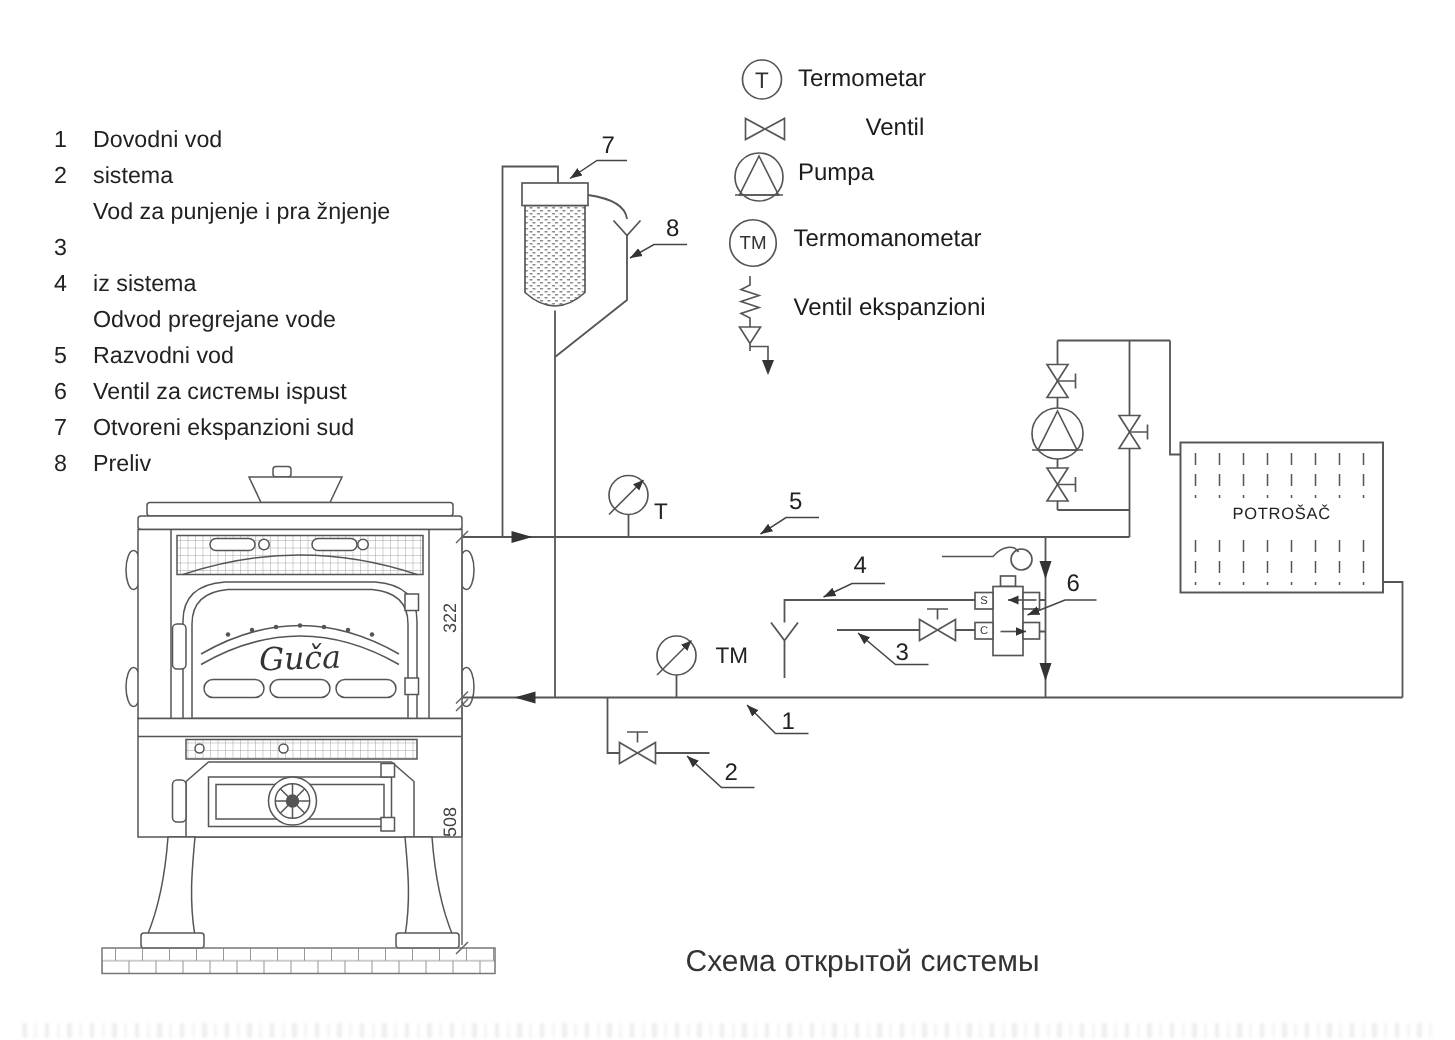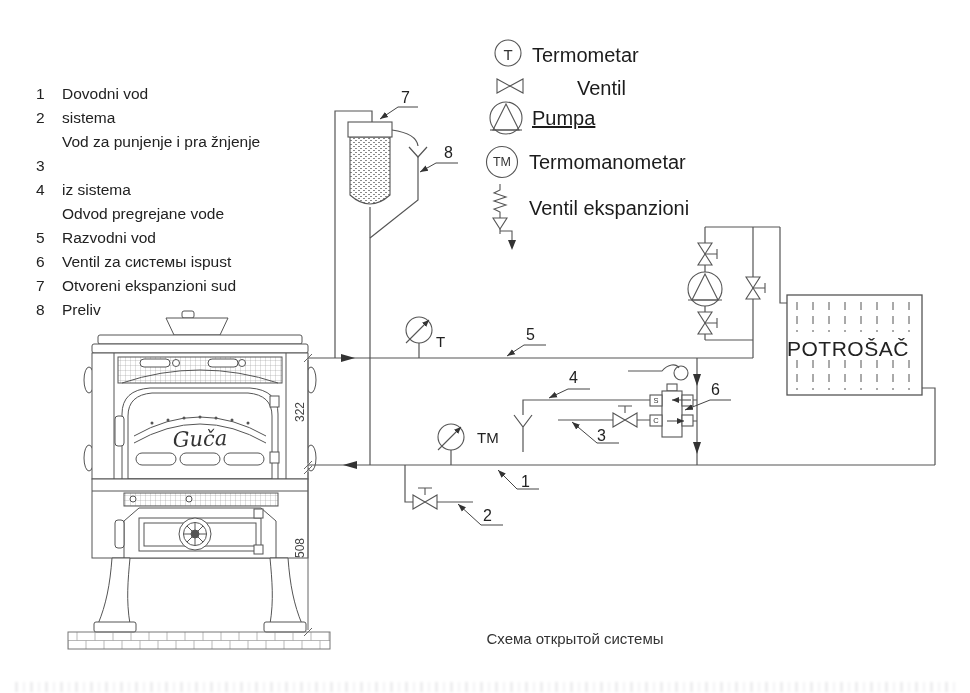--- a/index.html
+++ b/index.html
@@ -8,30 +8,30 @@
     font-family:"Liberation Sans",sans-serif;color:#1c1c1c;overflow:hidden;
   }
   svg{position:absolute;left:0;top:0;}
   .txt{position:absolute;white-space:nowrap;}
   
   .legend{position:absolute;left:28px;top:82px;font-size:15.5px;line-height:24px;color:#222;}
   .lrow{display:flex;align-items:flex-start;}
   .lnum{width:34px;padding-left:8px;box-sizing:border-box;flex:none;}
   .ltext{display:block;}
   
-  .symlbl{font-size:20px;color:#1c1c1c;}
+  .symlbl{font-size:16px;color:#1c1c1c;}
   
   .callout{font-size:16px;color:#222;}
   .tag{font-size:15px;color:#222;}
   .portletter{font-size:7.5px;color:#333;transform:translate(-50%,-50%);}
   .iconletter{color:#333;transform:translate(-50%,-50%);}
-  .consumer{position:absolute;left:787px;top:337px;width:135px;text-align:left;
-    font-size:21px;letter-spacing:.5px;color:#222;}
+  .consumer{position:absolute;left:787px;top:337px;width:135px;text-align:center;
+    font-size:11px;letter-spacing:.5px;color:#222;}
   .dim{position:absolute;font-size:12px;color:#444;transform:translate(-50%,-50%) rotate(-90deg);}
-  .caption{position:absolute;left:425px;top:630px;width:300px;text-align:center;font-size:15px;color:#333;}
+  .caption{position:absolute;left:425px;top:630px;width:300px;text-align:center;font-size:20px;color:#333;}
   .crop-artifact{
     position:absolute;left:15px;right:15px;top:682px;height:10px;opacity:.35;
     background:repeating-linear-gradient(90deg,
       rgba(110,110,125,.35) 0 3px, transparent 3px 8px,
       rgba(110,110,125,.22) 8px 10px, transparent 10px 15px);
     filter:blur(1px);
   }
 </style>
 </head>
 <body>
@@ -314,21 +314,21 @@
     <div class="lrow">
       <span class="lnum">8</span>
       <span>
           <span class="ltext">Preliv</span>
         </span>
     </div>
   </div>
 
   <span class="txt symlbl" style="left:532px;top:44px;">Termometar</span>
   <span class="txt symlbl" style="left:533px;top:77px;margin-left:44px;">Ventil</span>
-  <span class="txt symlbl" style="left:532px;top:107px;text-decoration:underline;">Pumpa</span>
+  <span class="txt symlbl" style="left:532px;top:107px;">Pumpa</span>
   <span class="txt symlbl" style="left:529px;top:151px;">Termomanometar</span>
   <span class="txt symlbl" style="left:529px;top:197px;">Ventil ekspanzioni</span>
   <span class="txt iconletter" style="left:508px;top:54px;font-size:15px;">T</span>
   <span class="txt iconletter" style="left:502px;top:162px;font-size:12.5px;">TM</span>
 
   <span class="txt callout" style="left:401px;top:89px;">7</span>
   <span class="txt callout" style="left:444px;top:144px;">8</span>
   <span class="txt callout" style="left:526px;top:326px;">5</span>
   <span class="txt callout" style="left:569px;top:369px;">4</span>
   <span class="txt callout" style="left:711px;top:381px;">6</span>

